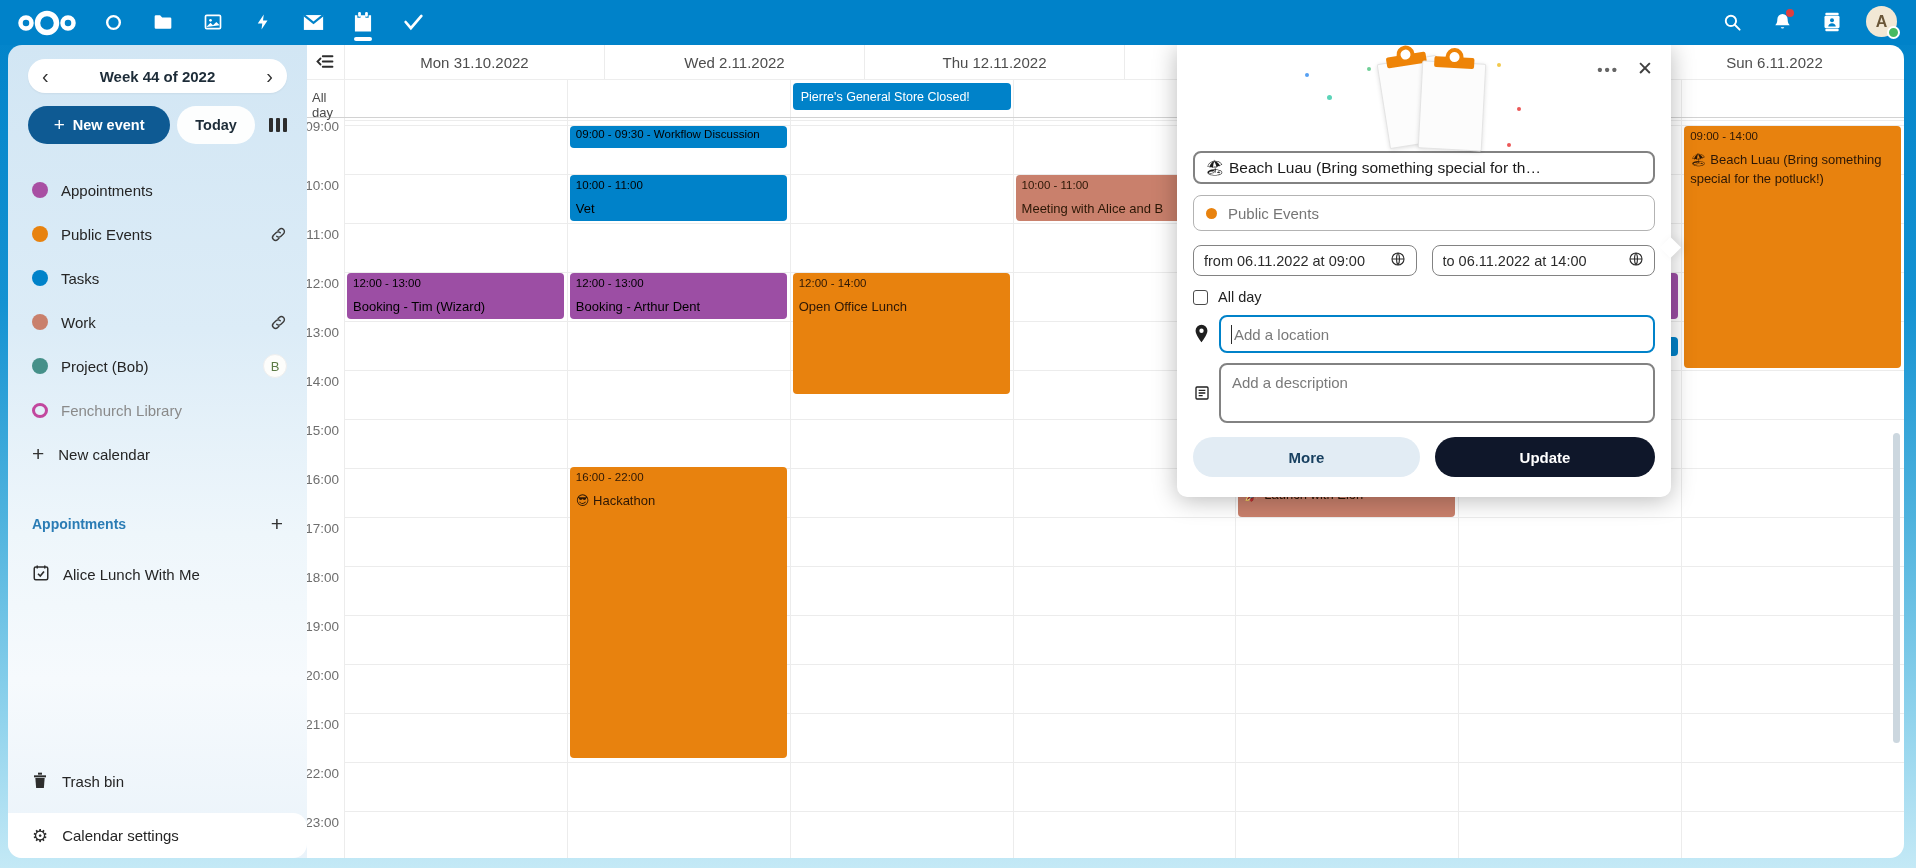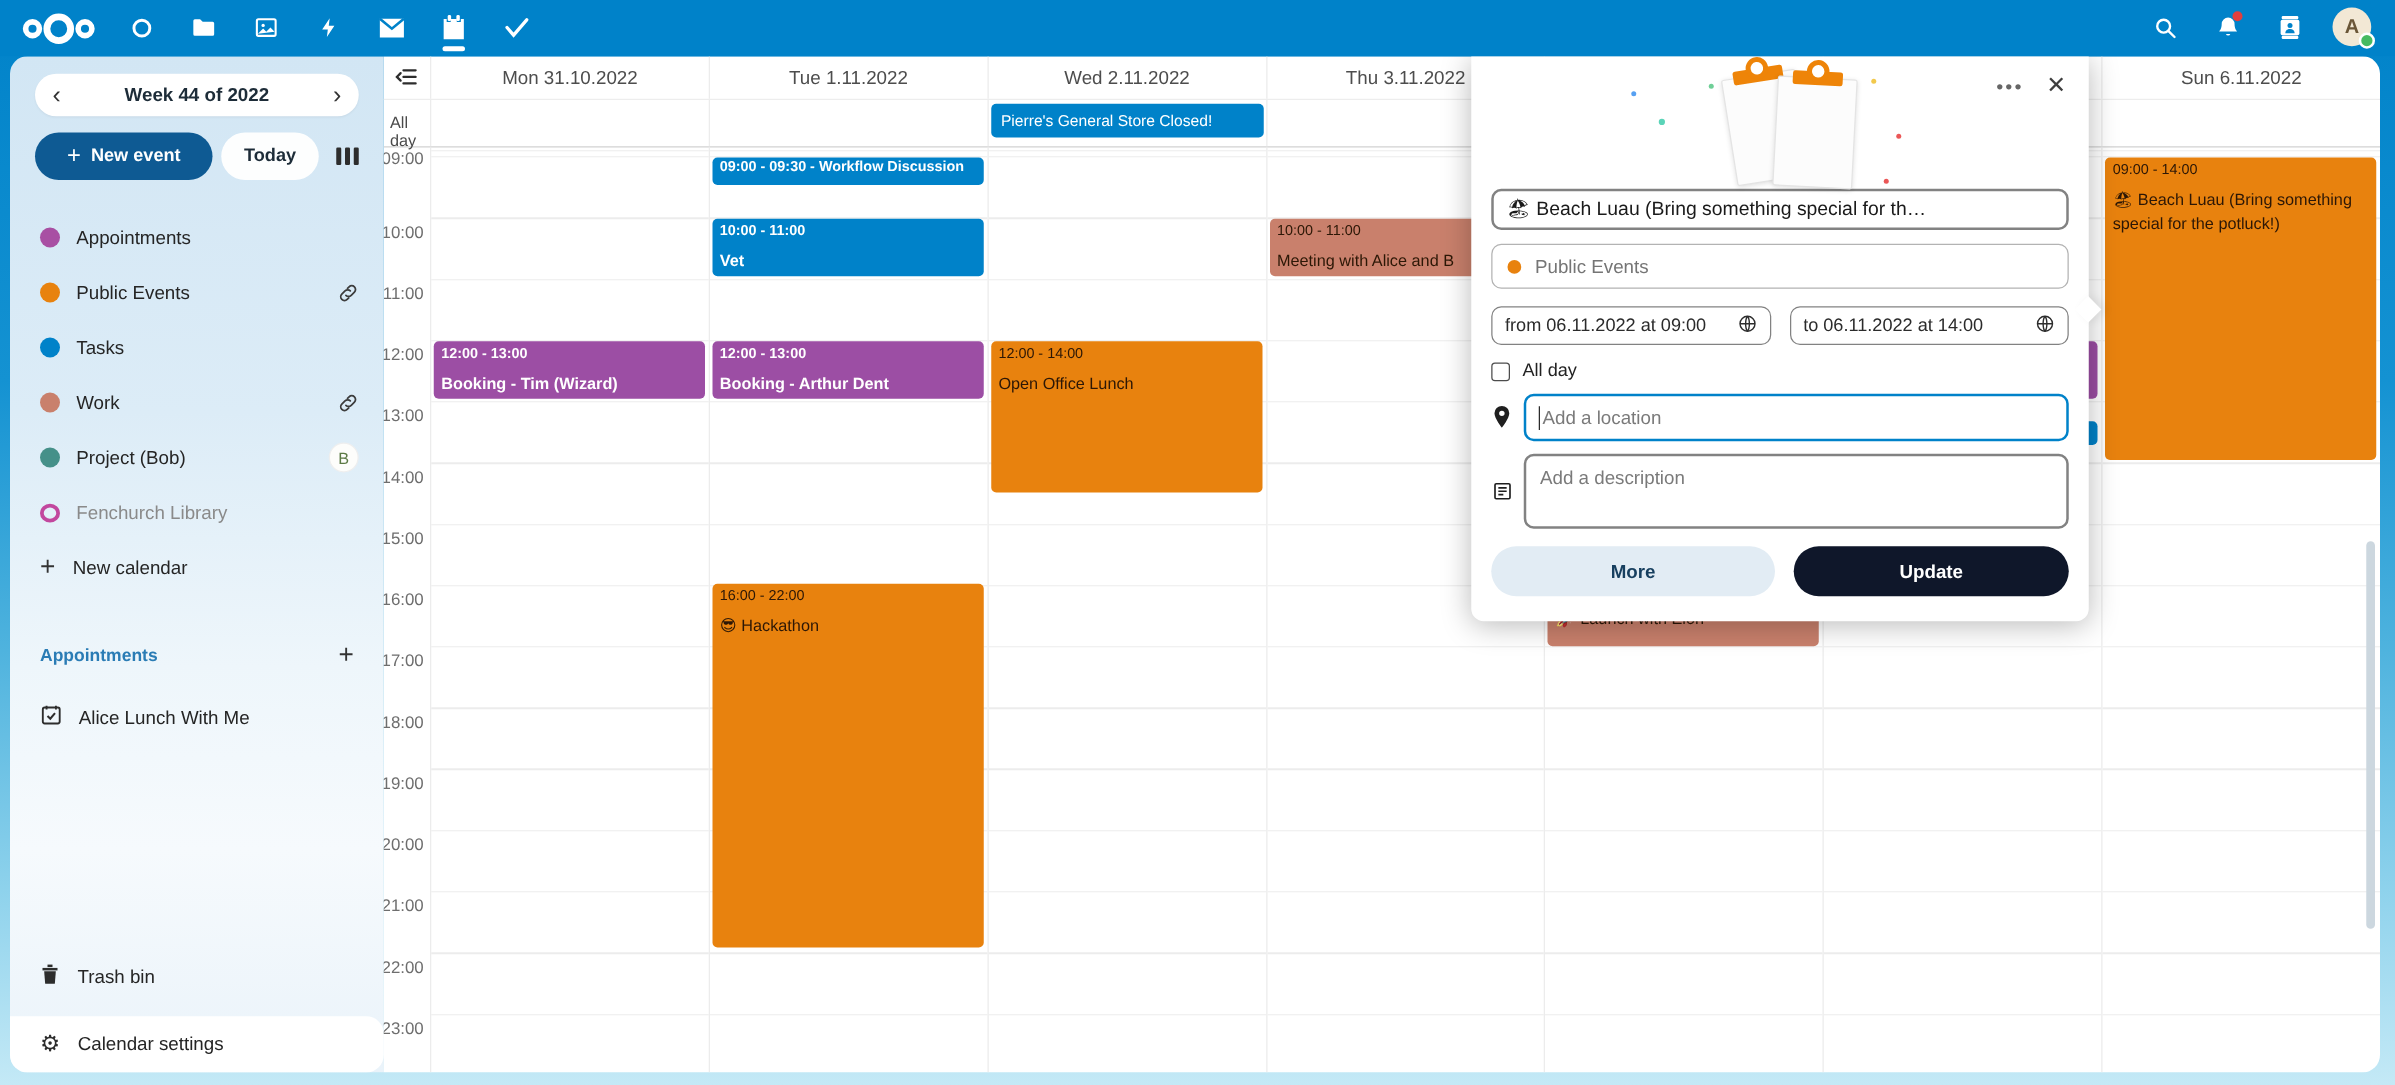--- a/index.html
+++ b/index.html
@@ -78,21 +78,21 @@
   .grid-body { flex:1; display:flex; position:relative; overflow:hidden; }
   .grid-body .gut { border-right:1px solid #ececec; }
   .hour-label { position:absolute; right:5px; font-size:13.5px; color:#6e6e6e; }
   .day-col { flex:1; position:relative; border-left:1px solid #ececec;
              background-image:repeating-linear-gradient(to bottom,#ececec 0 1px,transparent 1px 49px);
              background-position:0 7px; }
   .grid-body .day-col:first-of-type { border-left:none; }
   .ev { position:absolute; left:2px; right:3px; border-radius:4px; padding:3px 6px; overflow:hidden; z-index:2; }
   .ev-time { font-size:11.5px; margin-top:1px; white-space:nowrap; }
   .ev-title { font-size:13px; margin-top:8px; line-height:19px; }
-  .ev-light { color:#ffffff;font-weight:bold; }
+  .ev-light { color:#000000; }
   .ev-dark { color:#2c1706; }
   .ev.compact { padding:2px 6px; }
   .ev.compact .ev-time { margin-top:0; }
 
   
   .scroll-thumb { position:absolute; left:1893px; top:433px; width:7px; height:310px; border-radius:4px;
                   background:#ccd7df; z-index:8; }
 
   
   .popup { position:absolute; left:1177px; top:45px; width:494px; height:452px; background:#fff;
@@ -320,27 +320,24 @@
             <svg width="18" height="15" viewBox="0 0 24 20" fill="none" stroke="#2d2d2d" stroke-width="2.4" stroke-linecap="round">
               <path d="M9 3h13M9 10h13M9 17h13M6 6l-4 4 4 4"></path>
             </svg>
           </span>
         </div>
         <div style="flex:1;display:flex">
             <div class="day-h">
               <span>Mon 31.10.2022</span>
             </div>
             <div class="day-h">
-              <span>Tue 1.11.2022</span>
+              <span>Wed 2.11.2022</span>
             </div>
             <div class="day-h">
-              <span>Wed 2.11.2022</span>
-            </div>
-            <div class="day-h">
-              <span>Thu 3.11.2022</span>
+              <span>Thu 12.11.2022</span>
             </div>
             <div class="day-h">
               <span></span>
             </div>
             <div class="day-h">
               <span></span>
             </div>
             <div class="day-h">
               <span>Sun 6.11.2022</span>
             </div>

